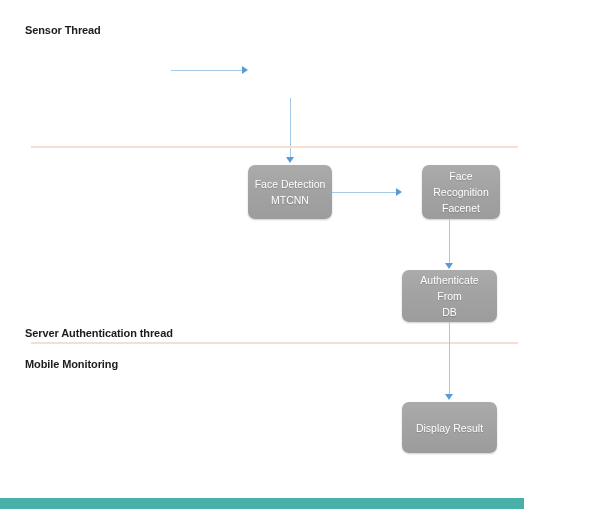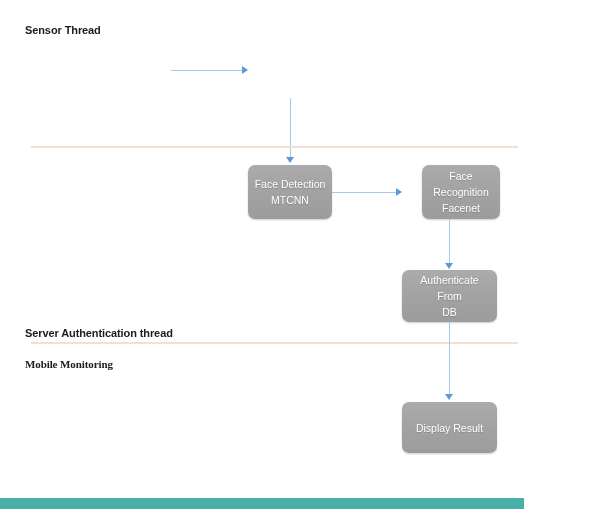--- a/index.html
+++ b/index.html
@@ -124,21 +124,21 @@
 
   <div class="node" style="left:402px; top:270px; width:95px; height:52px;align-items:center;">
     <span class="node-label">Authenticate From
 DB</span>
   </div>
 
   <div class="lane-label" style="left:25px; top:312px;margin-top:15px;">Server Authentication thread</div>
 
   <div class="divider" style="left:31px; top:342px; width:487px;"></div>
 
-  <div class="lane-label" style="left:25px; top:358px;font-family:Liberation Serif, serif;">Mobile Monitoring</div>
+  <div class="lane-label" style="left:25px; top:358px;">Mobile Monitoring</div>
 
   <div class="conn conn-v" style="left:448.5px; top:322px; height:73px;"></div>
   <div class="arrow arrow-down" style="left:445px; top:394px;"></div>
 
   <div class="node" style="left:402px; top:402px; width:95px; height:51px;text-align:right;">
     <span class="node-label">Display Result</span>
   </div>
 
   <div class="accent-bar" style="left:0px; top:498px; width:524px; height:11px;"></div>
 

